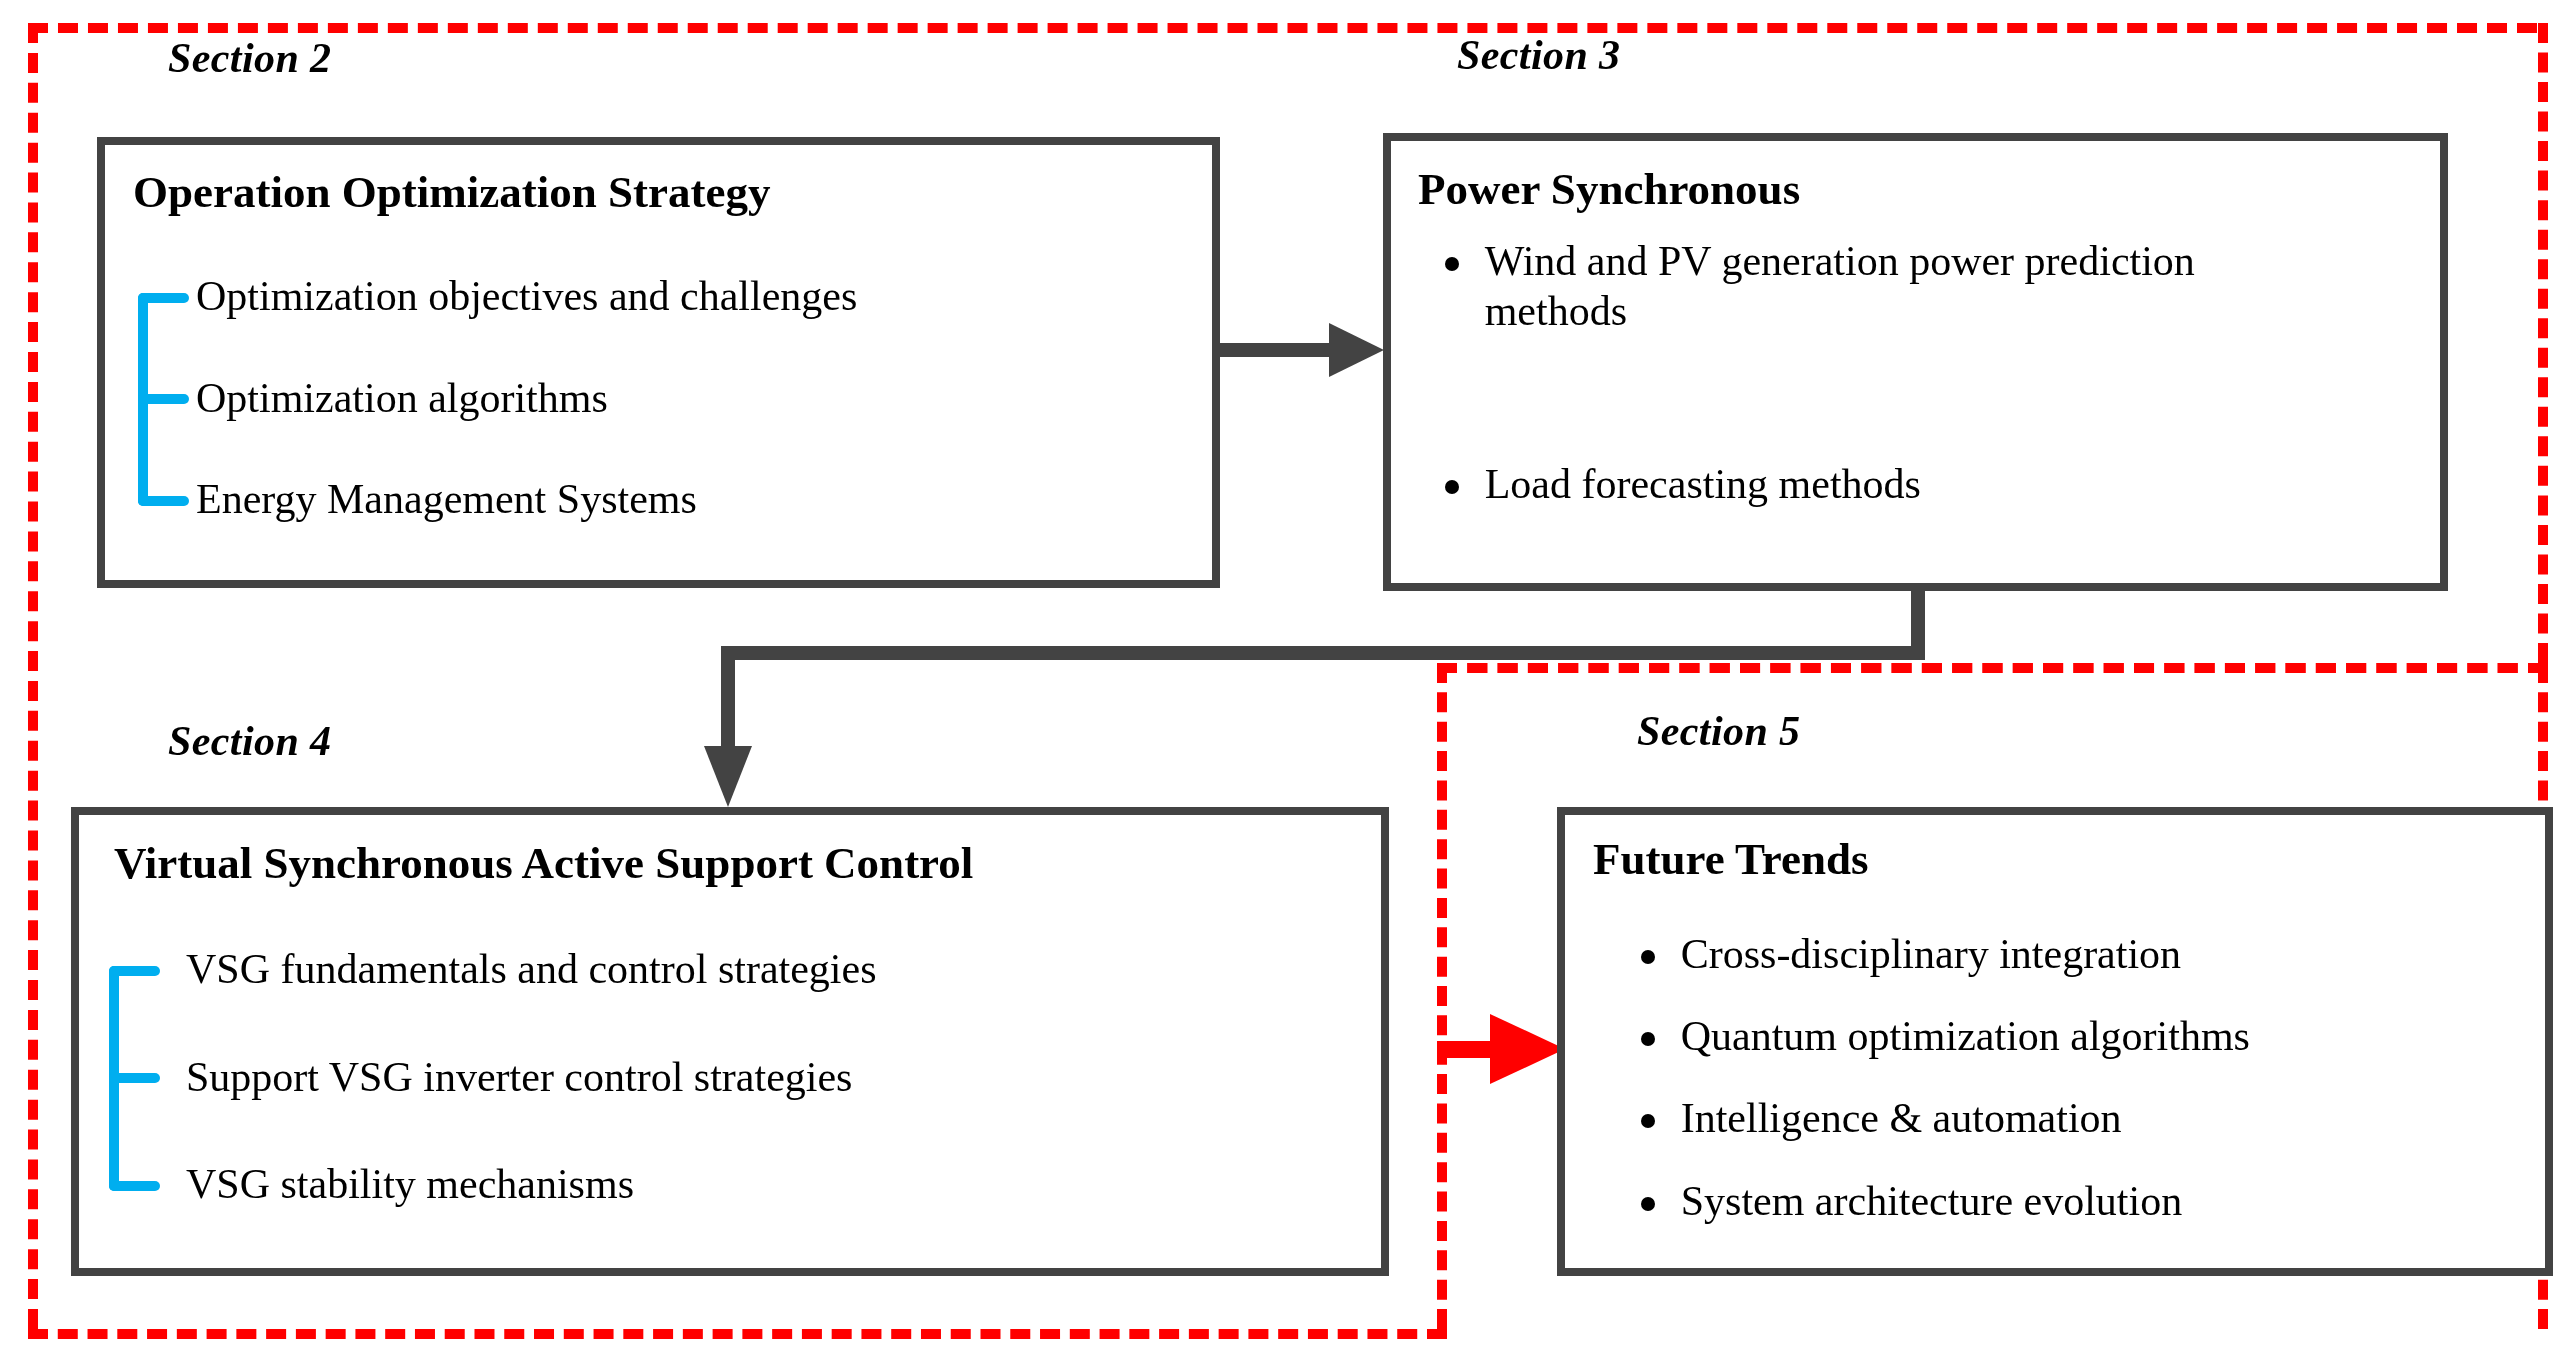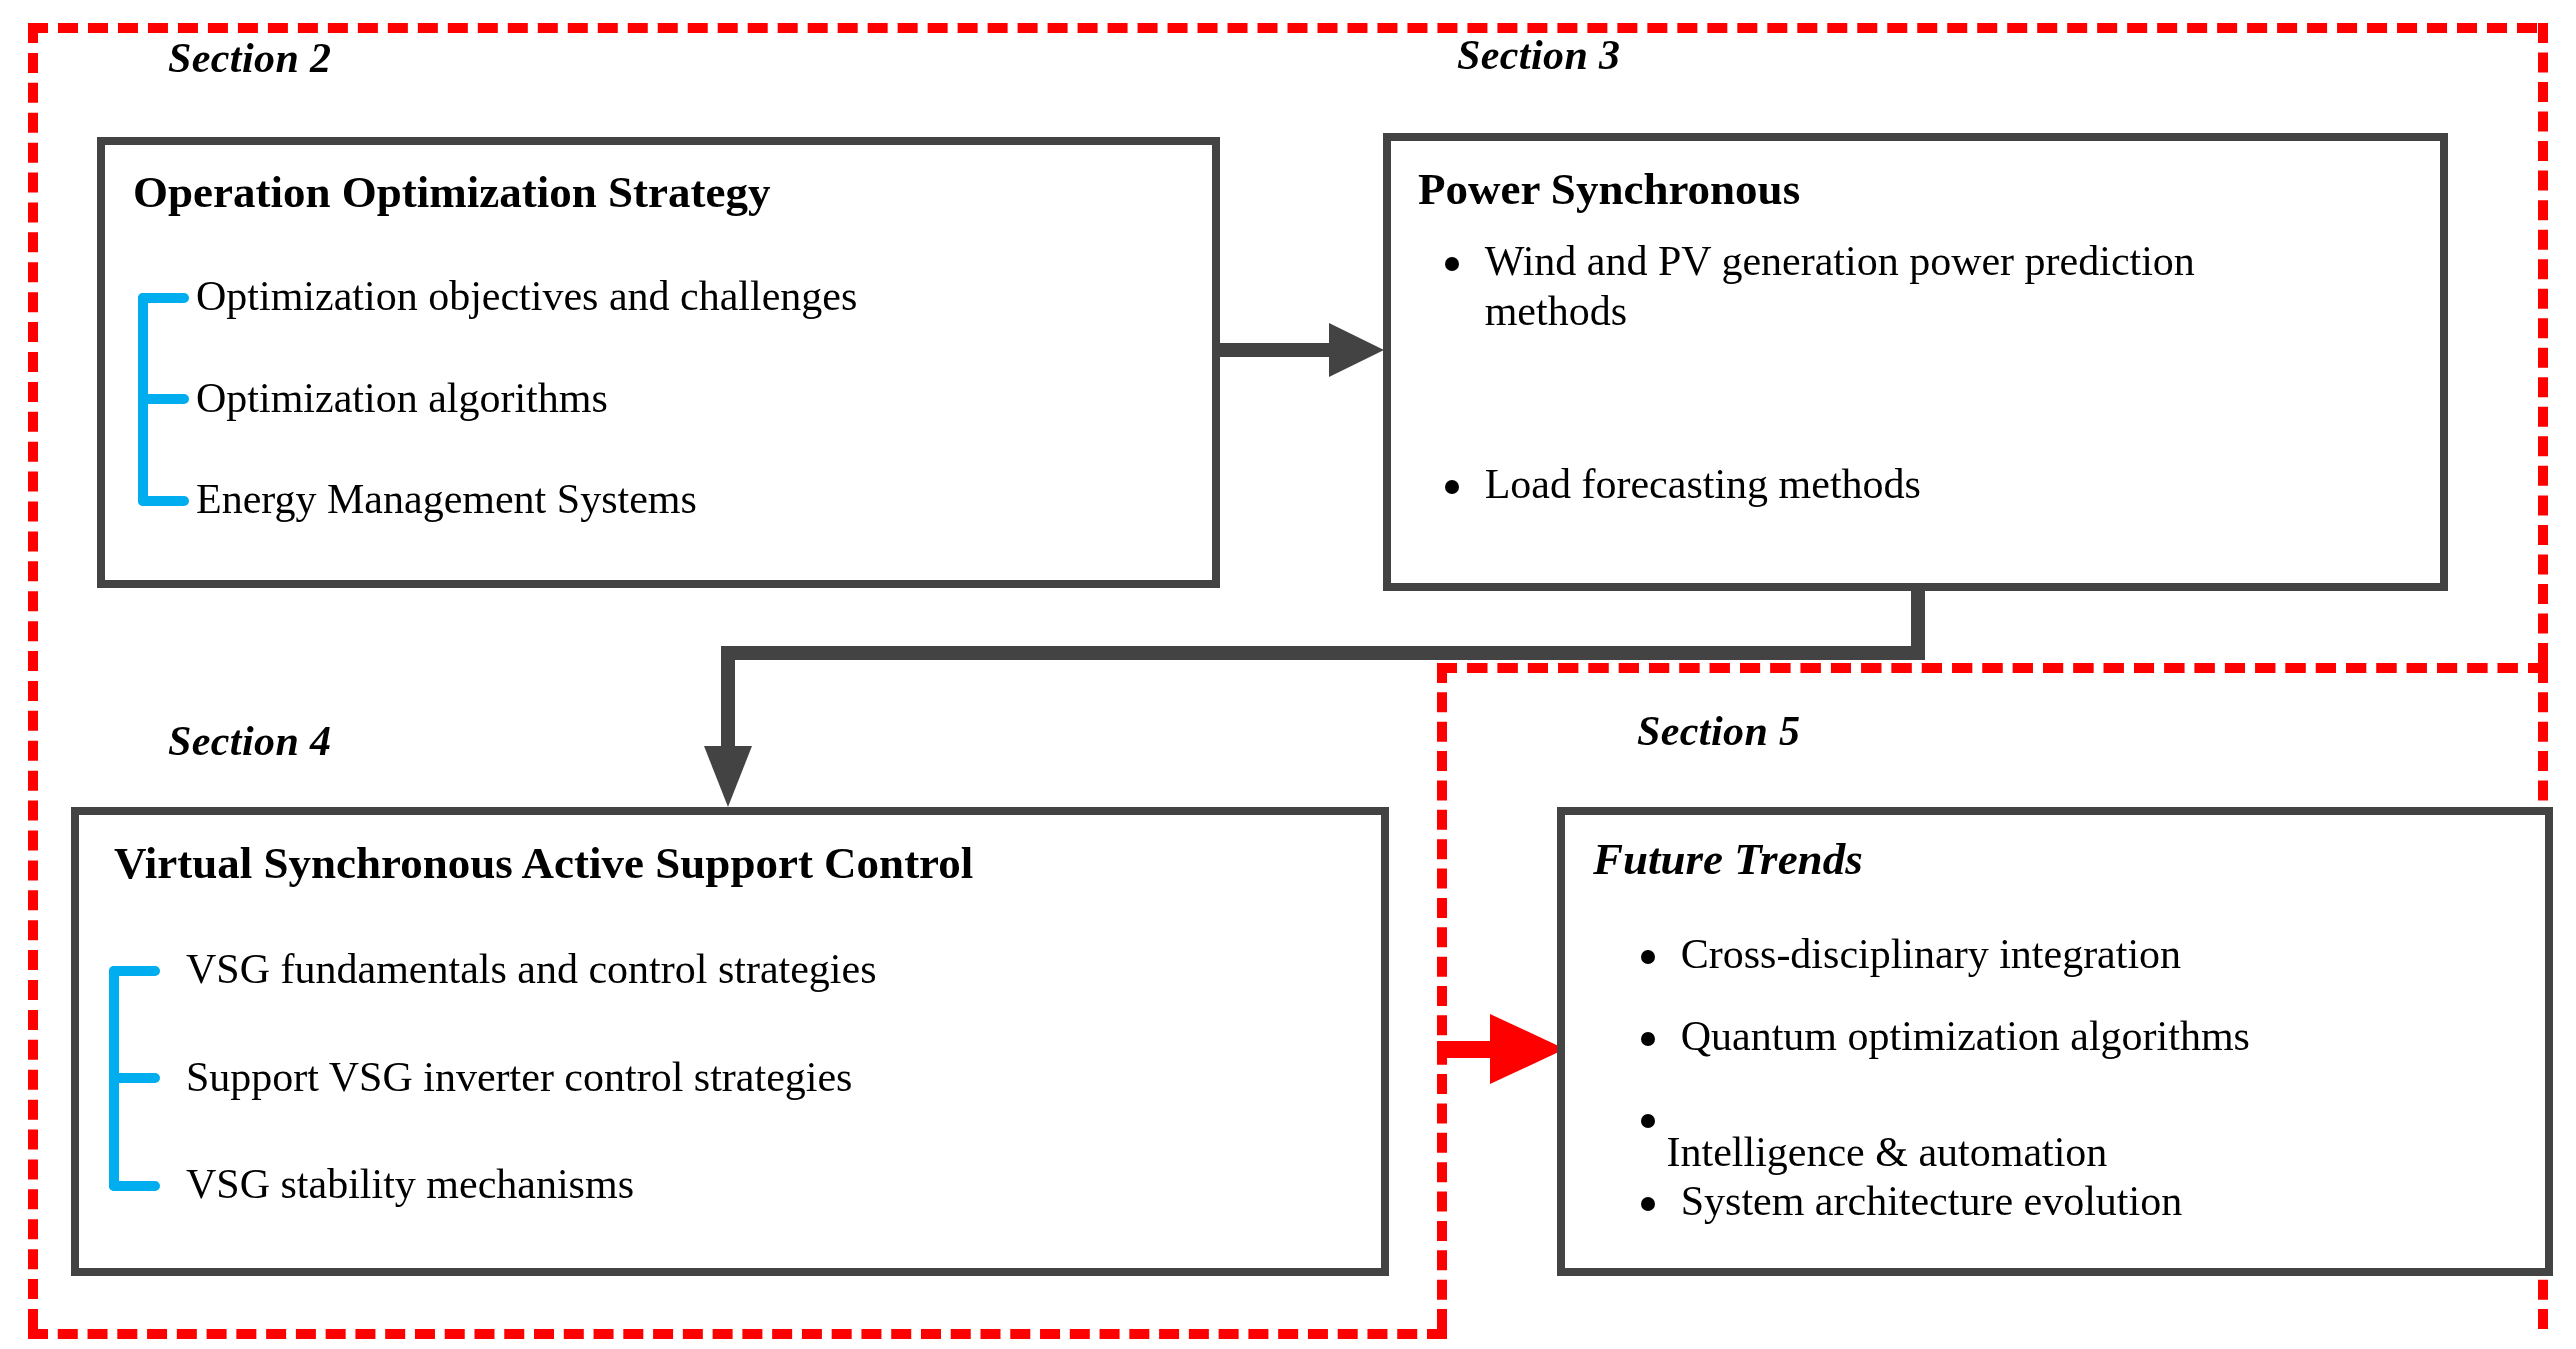--- a/index.html
+++ b/index.html
@@ -126,31 +126,31 @@
 <div class="item" style="left:186px;top:1053px;">Support VSG inverter control strategies</div>
 <div class="item" style="left:186px;top:1160px;">VSG stability mechanisms</div>
 
 <div class="conn-red" style="left:1437px;top:1041px;width:105px;height:16.5px;"></div>
 <div class="arrow-red" style="left:1490px;top:1014px;"></div>
 
 <div class="sec-label" style="left:1593px;top:707px;">Section 5</div>
 
 <div class="box" style="left:1557px;top:807px;width:996px;height:469px;"></div>
 
-<div class="box-title" style="left:1593px;top:833px;font-style:italic;">Future Trends</div>
+<div class="box-title" style="left:1593px;top:833px;">Future Trends</div>
 
 <div class="bul-row" style="left:1641px;top:930px;">
   <div class="bul-dot"></div>
   <div class="bul-txt">Cross-disciplinary integration</div>
 </div>
 <div class="bul-row" style="left:1641px;top:1012px;">
   <div class="bul-dot"></div>
   <div class="bul-txt">Quantum optimization algorithms</div>
 </div>
-<div class="bul-row" style="left:1641px;top:1094px;flex-direction:column;">
+<div class="bul-row" style="left:1641px;top:1094px;">
   <div class="bul-dot"></div>
   <div class="bul-txt">Intelligence &amp; automation</div>
 </div>
 <div class="bul-row" style="left:1641px;top:1177px;">
   <div class="bul-dot"></div>
   <div class="bul-txt">System architecture evolution</div>
 </div>
 
 
 </body></html>

